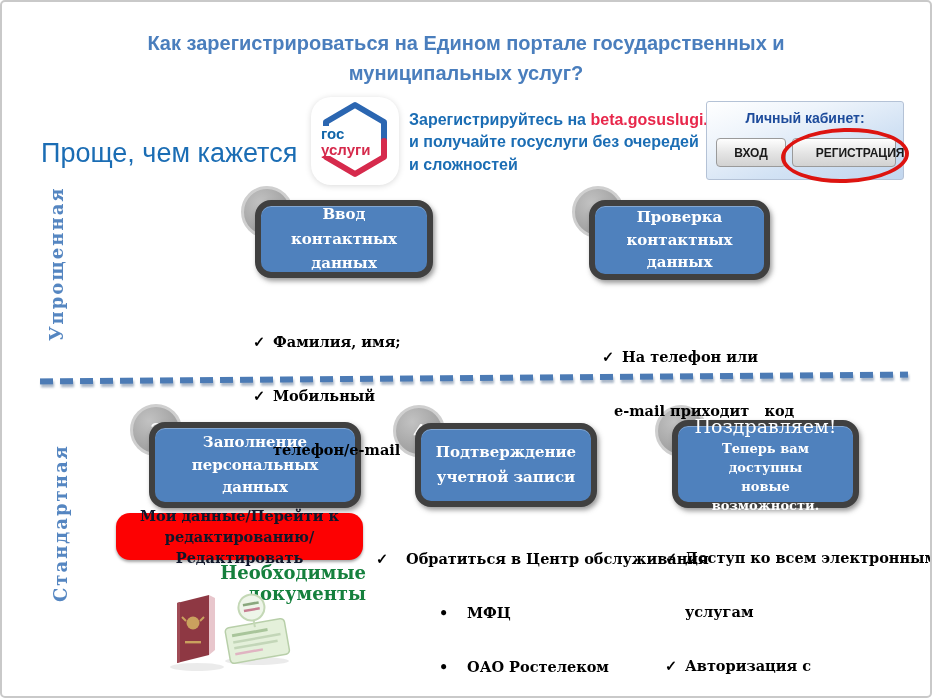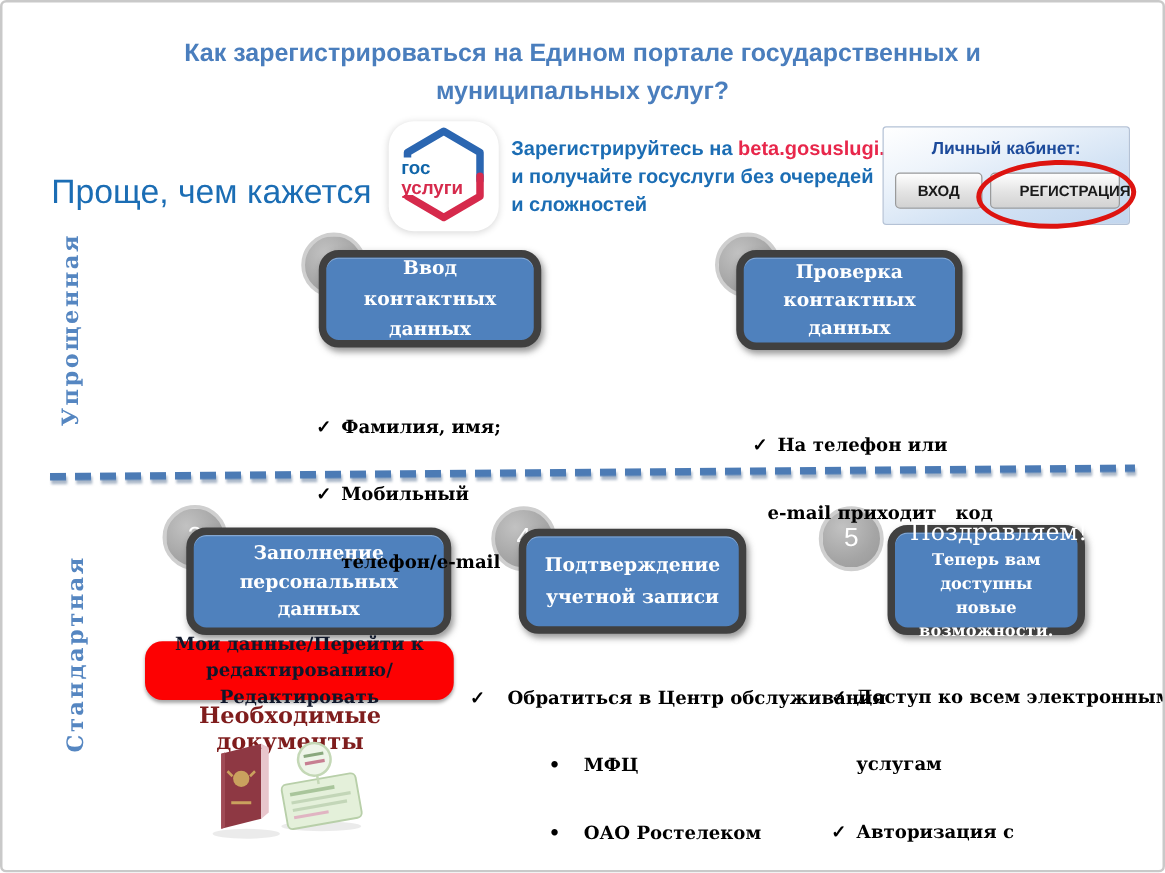--- a/index.html
+++ b/index.html
@@ -59,43 +59,43 @@
   
   .step-box{position:absolute;background:#4f81bd;border:6px solid #404040;border-radius:16px;
     box-shadow:2px 3px 5px rgba(70,70,70,.55),inset 0 1px 0 rgba(255,255,255,.3);
     color:#fff;font-family:"DejaVu Serif",serif;font-weight:bold;font-size:15px;
     text-align:center;display:flex;flex-direction:column;justify-content:center;
     line-height:1.65;z-index:2;padding:6px 12px;box-sizing:border-box;}
   #box1{left:253px;top:198px;width:178px;height:78px;}
   #box2{left:587px;top:198px;width:181px;height:80px;line-height:1.5;}
   #box3{left:147px;top:420px;width:212px;height:86px;line-height:1.5;}
   #box4{left:413px;top:421px;width:182px;height:84px;}
-  #box5{left:708px;top:418px;width:158px;height:88px;line-height:1.45;}
+  #box5{left:670px;top:418px;width:187px;height:88px;line-height:1.45;}
   .box5-title{font-size:19px;font-weight:normal;}
   .box5-sub{font-size:13px;}
   
   .clist{position:absolute;font-family:"DejaVu Serif",serif;font-weight:bold;
     font-size:14.5px;color:#000;white-space:pre;z-index:3;}
   .clist .row{display:flex;line-height:20px;}
   .clist .mark{width:20px;flex:none;}
   #list1{left:251px;top:296px;}
   #list2{left:600px;top:311px;}
   #list4{left:374px;top:513px;}
   #list4 .mark{width:30px;}
   #list4 .bullet-row{padding-left:63px;}
   #list4 .bullet-row .mark{width:28px;}
   #list5{left:663px;top:512px;width:266px;}
   
   .red-button{position:absolute;left:114px;top:511px;width:247px;height:47px;
     background:#fd0102;border-radius:14px;color:#0f172a;
     font-family:"DejaVu Serif",serif;font-weight:bold;font-size:14.5px;text-align:center;
     display:flex;flex-direction:column;justify-content:center;line-height:1.45;
     box-shadow:0 2px 3px rgba(0,0,0,.35);cursor:pointer;z-index:3;}
-  .docs-title{position:absolute;left:96px;top:560px;width:268px;text-align:center;
-    font-family:"DejaVu Serif",serif;font-weight:bold;font-size:18px;color:#7f1d1d;}
+  .docs-title{position:absolute;left:96px;top:560px;width:268px;text-align:right;
+    font-family:"DejaVu Serif",serif;font-weight:bold;font-size:18px;color:#15803d;}
   .docs-img{position:absolute;left:163px;top:585px;width:132px;height:92px;}
 </style>
 </head>
 <body>
 
 <div class="frame">
 
   <div class="title">
     <span style="display:block">Как зарегистрироваться на Едином портале государственных и</span>
     <span style="display:block">муниципальных услуг?</span>

